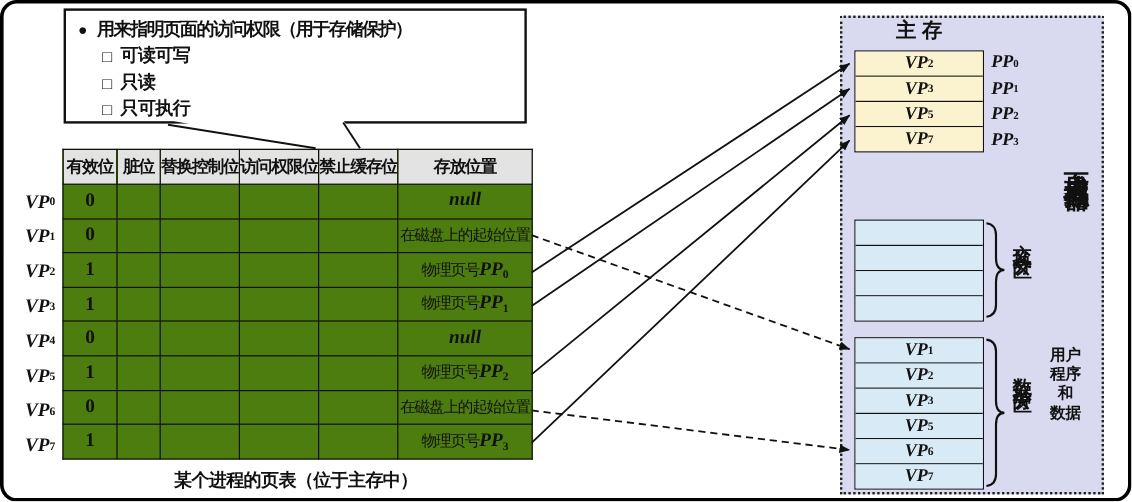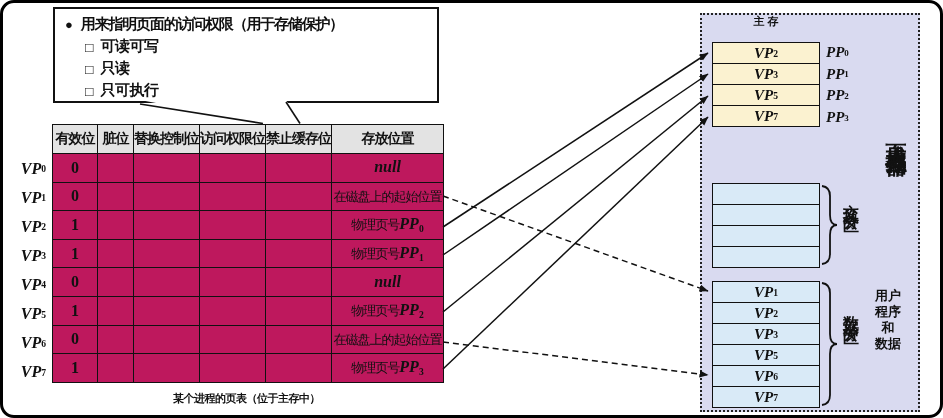--- a/index.html
+++ b/index.html
@@ -21,39 +21,39 @@
   .callout .sq{font-size:14px;margin-right:7px;letter-spacing:0;transform:scaleY(0.95);}
 
   
   .vp-col{position:absolute;left:8px;top:154px;width:38px;z-index:2;}
   .vp-col .vp-item{height:29.1px;display:flex;align-items:center;justify-content:flex-end;}
   .serif-i{font-family:"Liberation Serif",serif;font-style:italic;font-weight:bold;}
   .sub{font-family:"Liberation Serif",serif;font-style:normal;font-weight:bold;font-size:0.6em;vertical-align:-0.3em;}
 
   table.ptable{
     position:absolute;left:52px;top:124px;border-collapse:collapse;z-index:2;
-    table-layout:fixed;background:#be185d;
+    table-layout:fixed;background:#4d7c0f;
   }
   table.ptable td,table.ptable th{border:1.5px solid #111;padding:0;overflow:hidden;white-space:nowrap;}
   table.ptable th{background:#e3e3e3;height:28px;font-size:14px;font-weight:bold;letter-spacing:-1px;text-align:center;}
   table.ptable td{height:27.6px;text-align:center;}
   td.valid{font-family:"Liberation Serif",serif;font-weight:bold;font-size:16px;}
   td.loc{font-weight:bold;margin-top:20px;}
   .loc-cjk{font-size:13px;letter-spacing:-1px;font-weight:normal;}
   .loc-latin{font-family:"Liberation Serif",serif;font-style:italic;font-weight:bold;font-size:16px;}
   .vp-name{font-size:16px;}
 
   .caption{position:absolute;left:52px;top:391px;width:389px;text-align:center;
-    font-size:11px;font-weight:bold;letter-spacing:-0.5px;z-index:2;}
+    font-size:15px;font-weight:bold;letter-spacing:-0.5px;z-index:2;}
 
   
   .panel{position:absolute;left:700px;top:13px;width:220px;height:399px;
     background:#d9daf0;border:2px dotted #222;box-sizing:border-box;z-index:1;}
   .mm-title{position:absolute;left:712px;top:14px;width:108px;text-align:center;
-    font-size:11px;font-weight:bold;z-index:2;}
+    font-size:17px;font-weight:bold;z-index:2;}
   .membox{position:absolute;width:108px;border:1.6px solid #111;box-sizing:border-box;z-index:2;}
   .membox .mrow{height:20px;border-bottom:1.6px solid #111;display:flex;align-items:center;justify-content:center;}
   .membox .mrow:last-child{border-bottom:none;}
   .mm-box{left:712px;top:42px;}
   .mm-box .mrow{background:#fbf2d0;}
   .mm-box .mrow .serif-i{font-size:15px;}
   .pp-col{position:absolute;left:826px;top:42px;z-index:2;}
   .pp-col .pp-item{height:21.6px;display:flex;align-items:center;font-size:15px;}
 
   .disk-title{position:absolute;left:710px;top:158px;font-size:15px;font-weight:bold;letter-spacing:-0.5px;z-index:2;}

